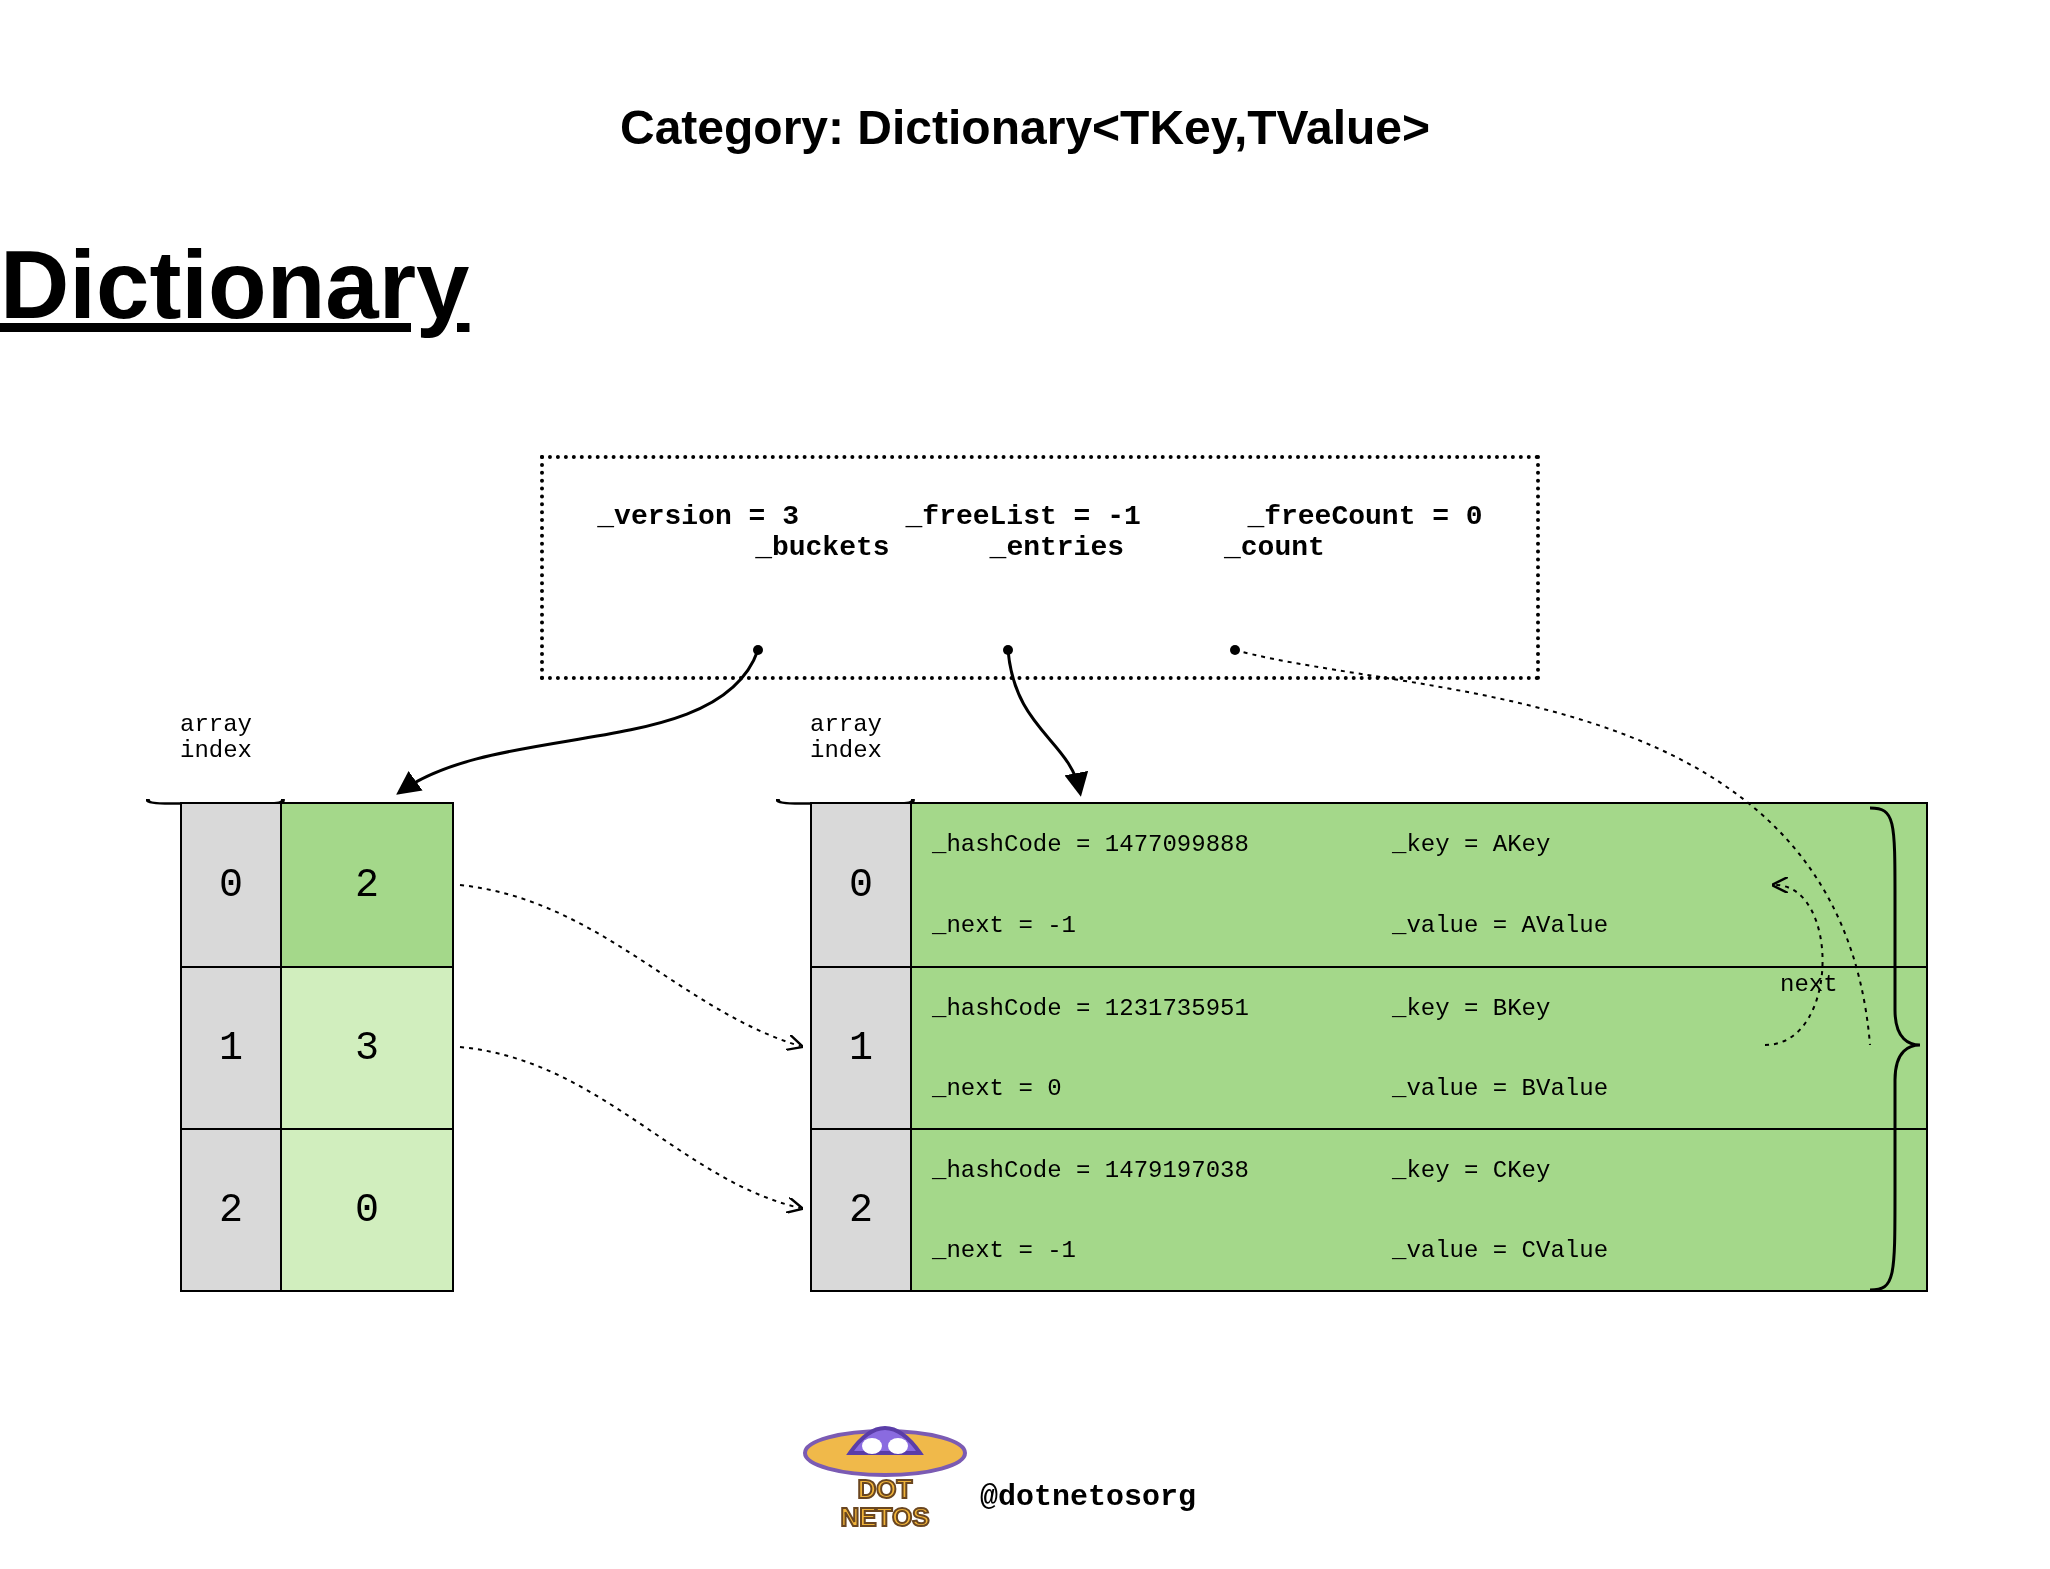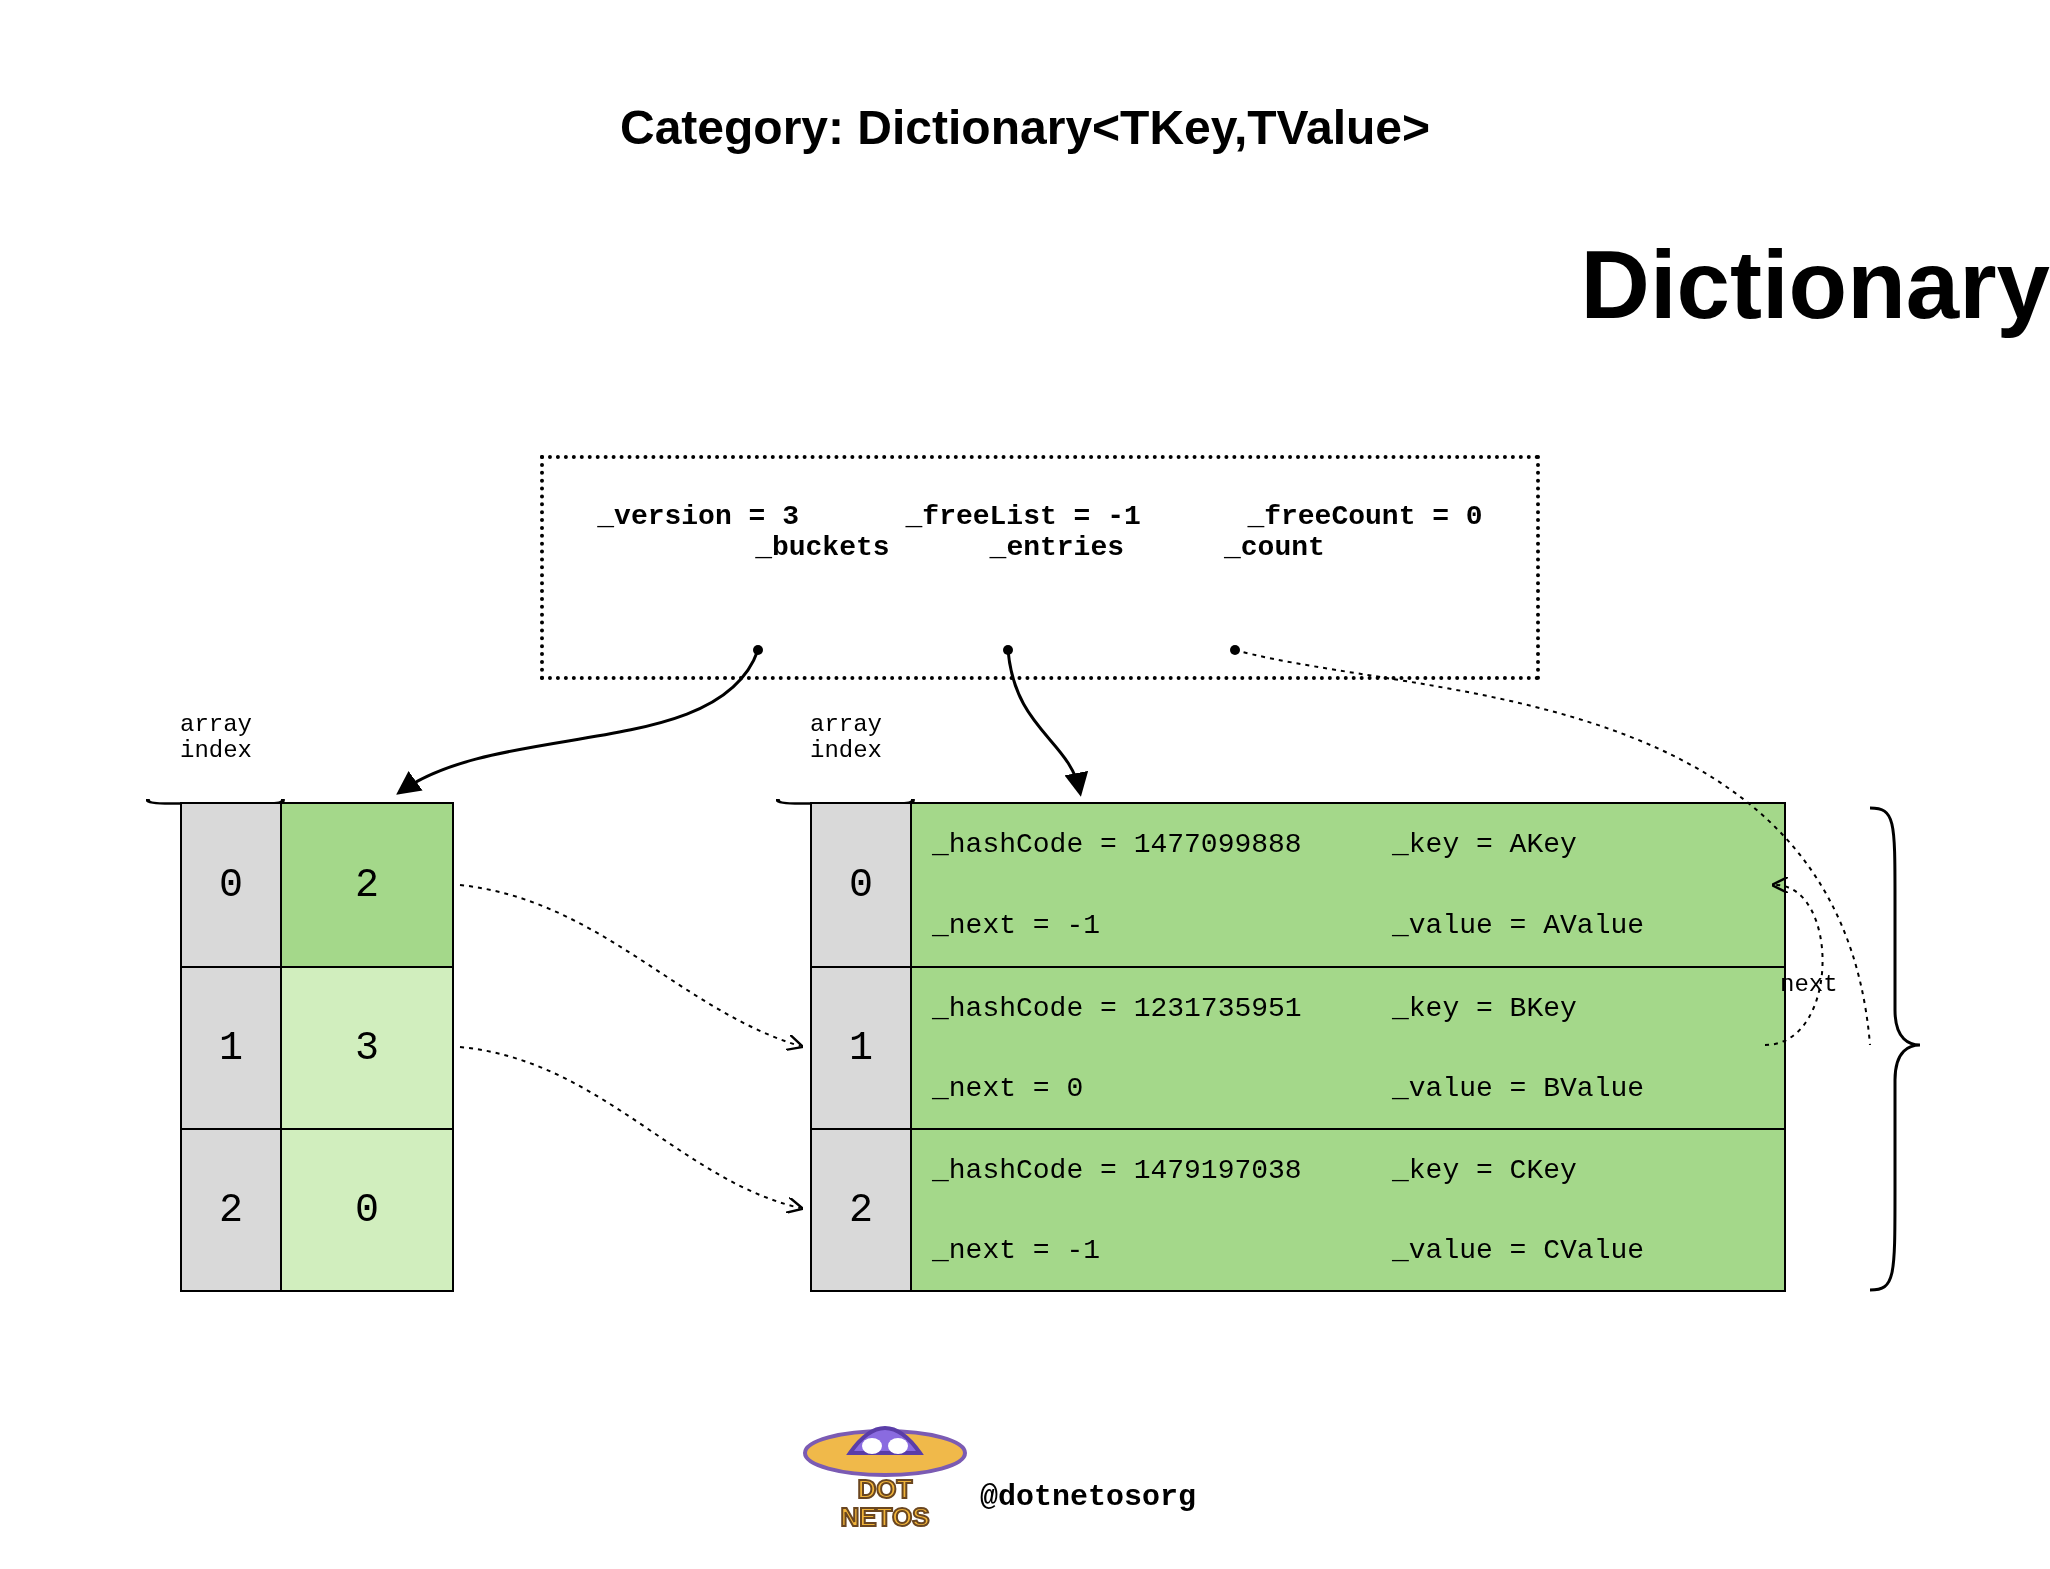--- a/index.html
+++ b/index.html
@@ -23,25 +23,25 @@
     text-align: center;
     font-family: Arial, Helvetica, sans-serif;
     font-weight: 900;
     font-size: 48px;
   }
   .title {
     position: absolute;
     top: 230px;
     left: 0;
     width: 100%;
-    text-align: right;
+    text-align: left;
     font-family: Arial, Helvetica, sans-serif;
     font-weight: 900;
     font-size: 96px;
-    padding-left: 48px;
+    text-decoration: underline;
   }
   .state-box {
     position: absolute;
     top: 455px;
     left: 540px;
     width: 1000px;
     height: 225px;
     border: 4px dotted #000;
     font-size: 28px;
     font-weight: bold;
@@ -92,27 +92,27 @@
     left: 810px;
     border: 2px solid #000;
   }
   .entry-row {
     display: flex;
     height: 162px;
     border-top: 2px solid #000;
   }
   .entry-row:first-child { border-top: none; }
   .entry-body {
-    width: 872px;
+    width: 1014px;
     background: #a4d88a;
     display: grid;
     grid-template-columns: 460px 1fr;
     grid-template-rows: 1fr 1fr;
     align-items: center;
-    font-size: 28px;
+    font-size: 24px;
     padding-left: 20px;
   }
   .arr-idx-label {
     position: absolute;
     font-size: 24px;
     text-align: center;
     line-height: 1.1;
   }
   .brace-small {
     position: absolute;

